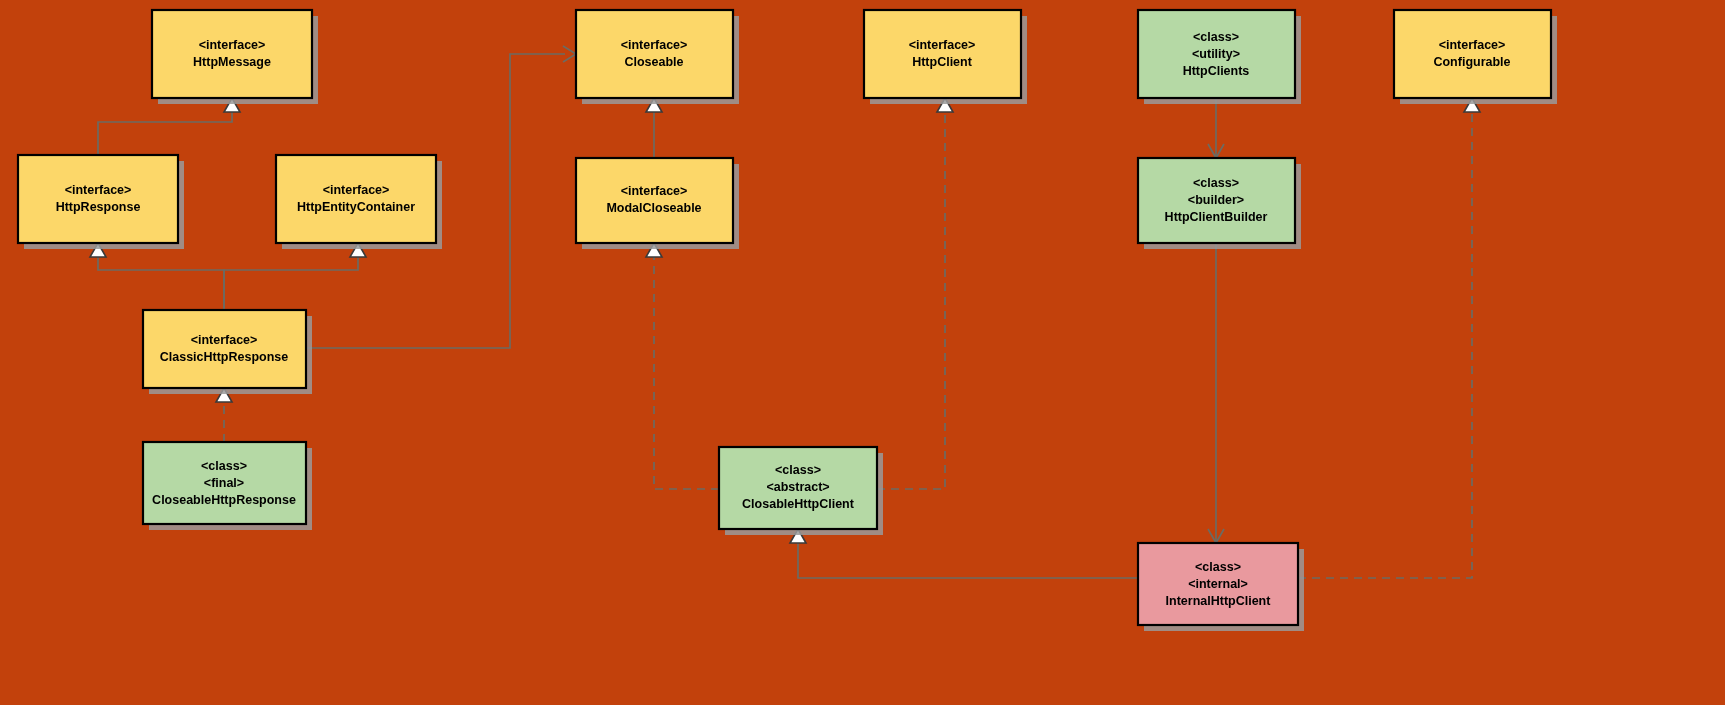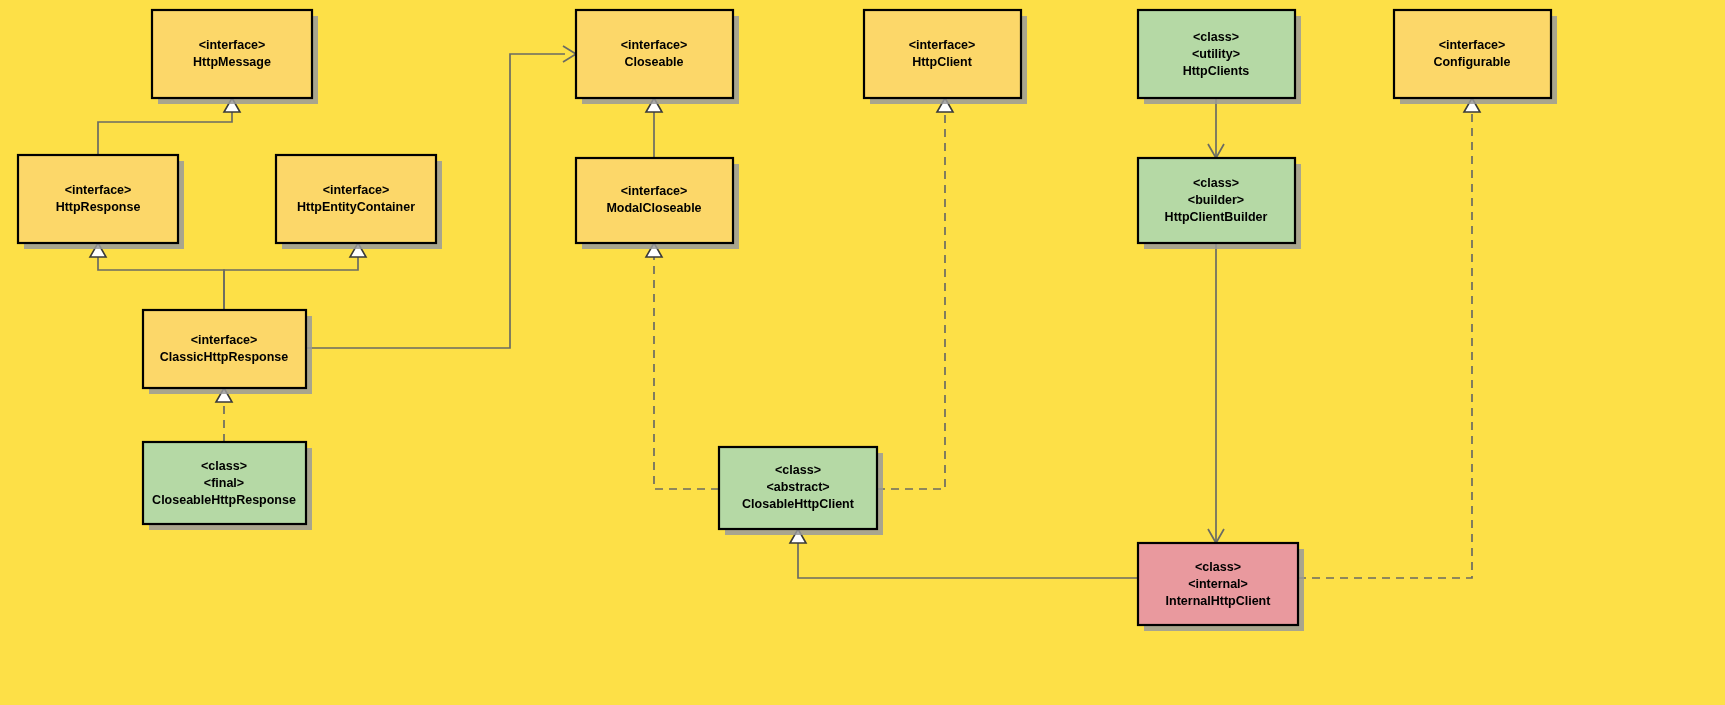--- a/index.html
+++ b/index.html
@@ -7,21 +7,21 @@
     padding: 0;
     background: #ffffff;
   }
   body {
     font-family: "Liberation Sans", sans-serif;
   }
   #diagram-root {
     position: relative;
     width: 1725px;
     height: 705px;
-    background: #fde047;
+    background: #c2410c;
     overflow: hidden;
   }
   svg.uml-canvas {
     position: absolute;
     left: 0;
     top: 0;
     width: 1725px;
     height: 705px;
   }
   .node-rect {

